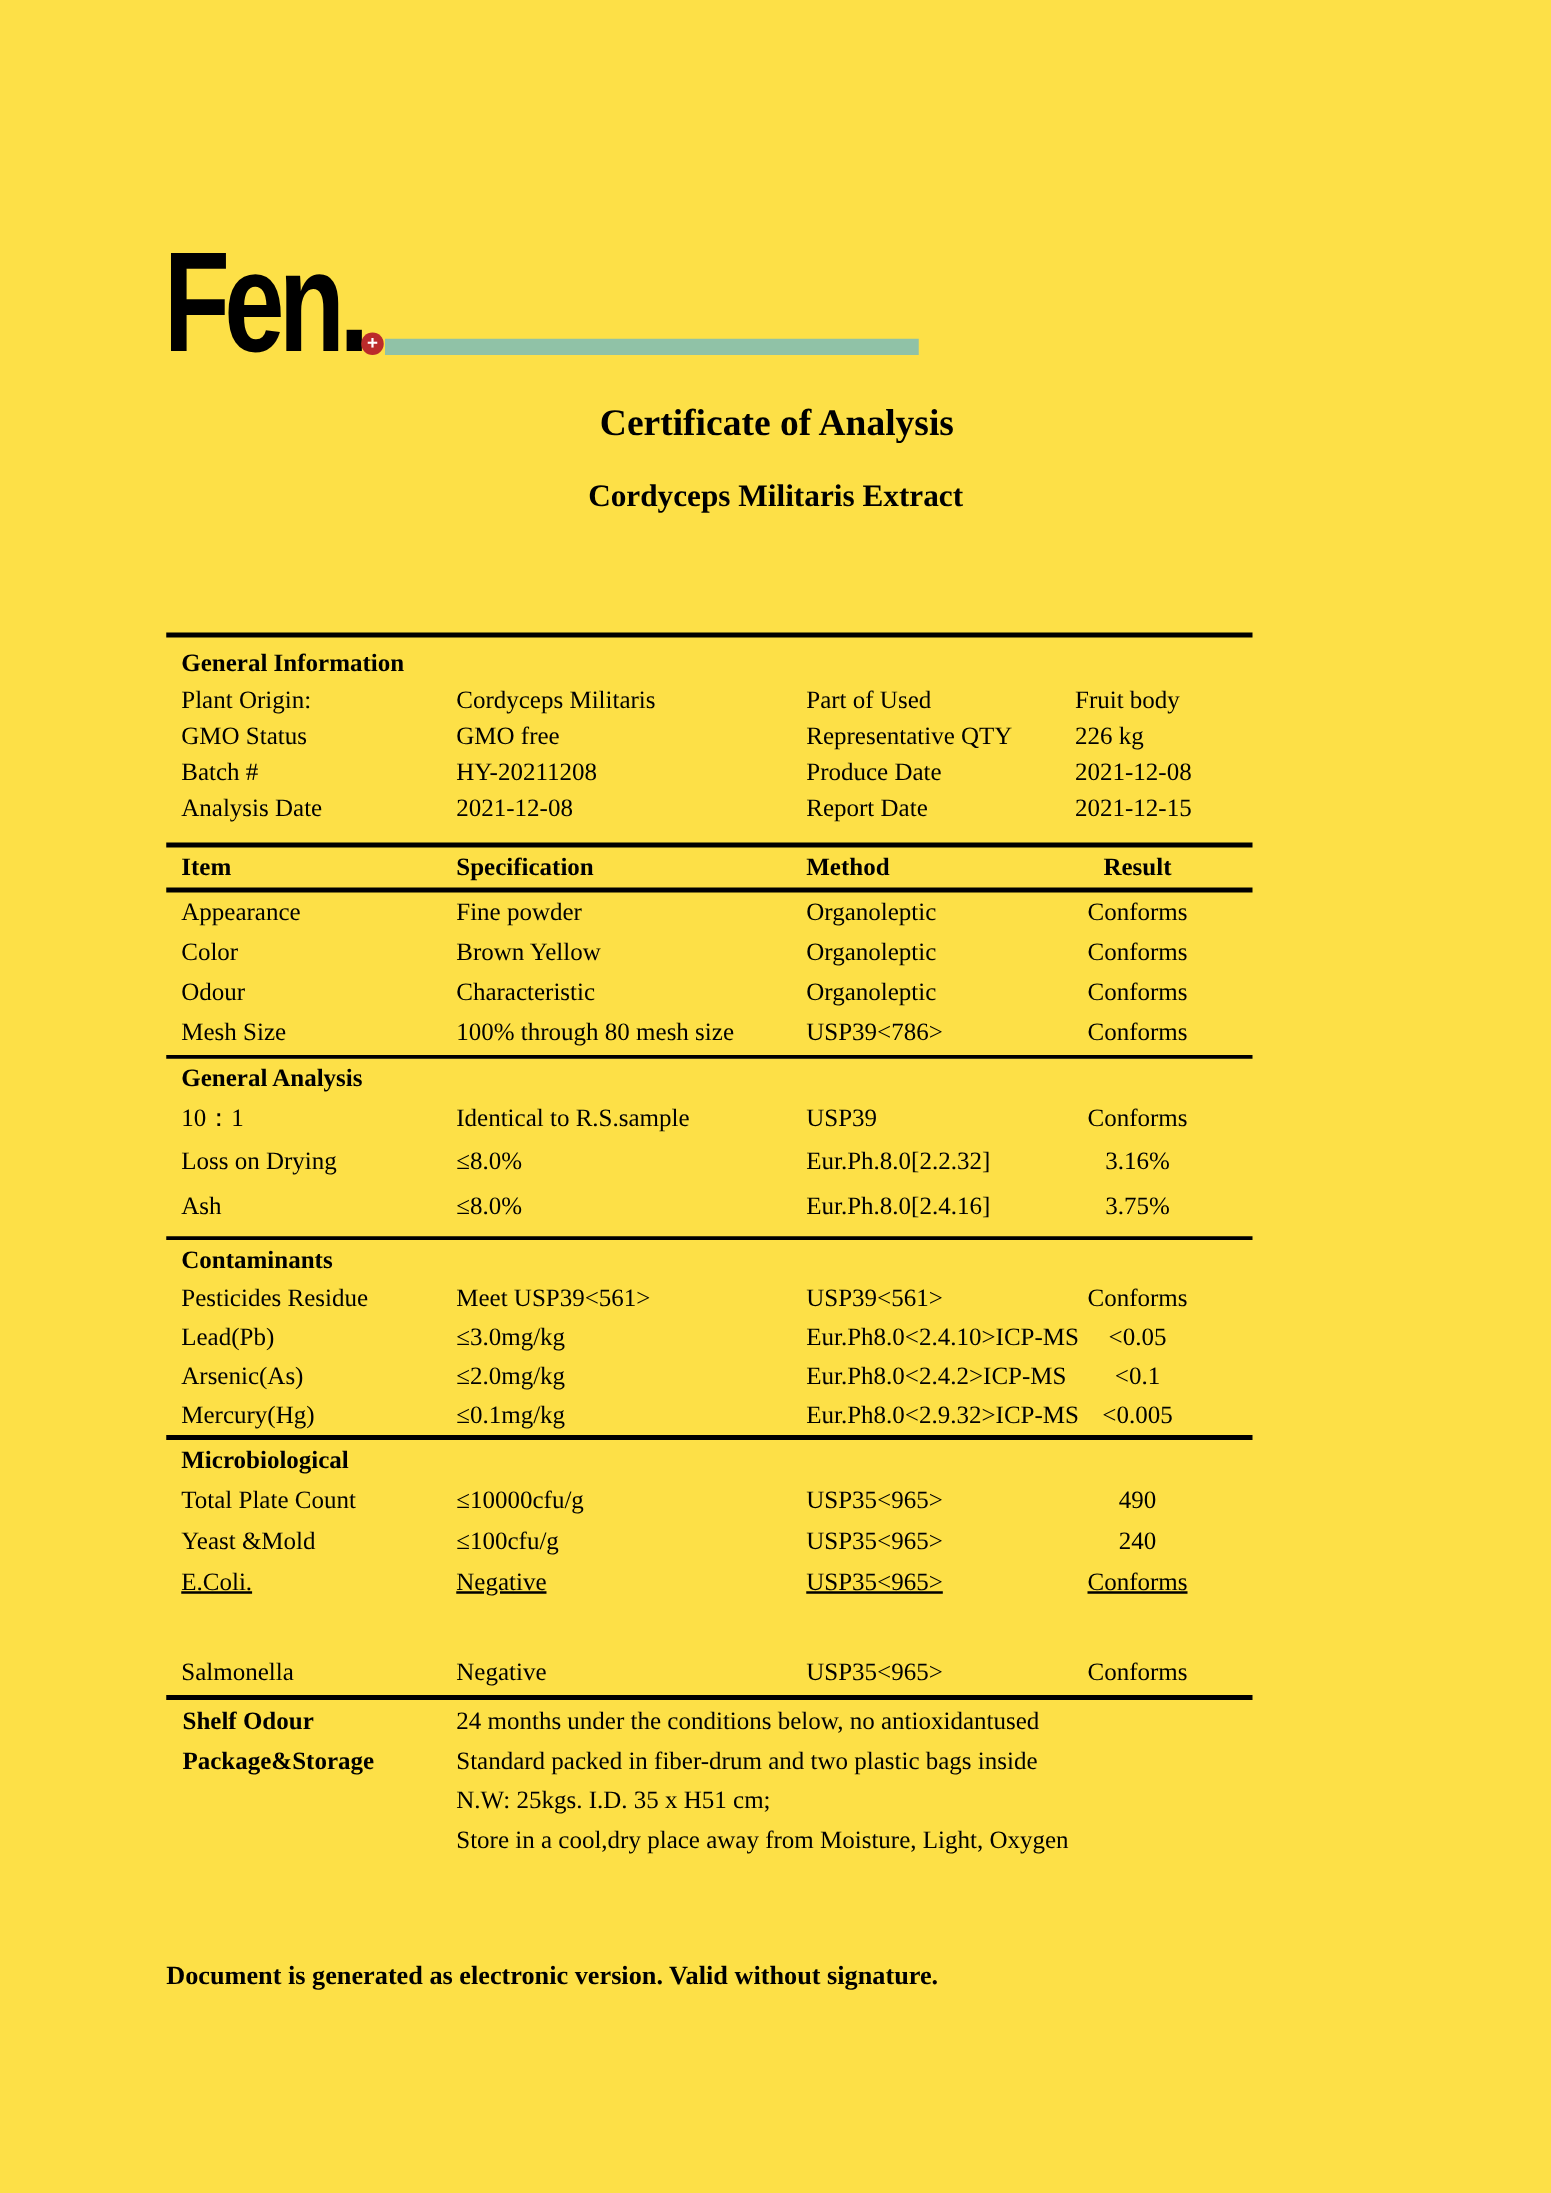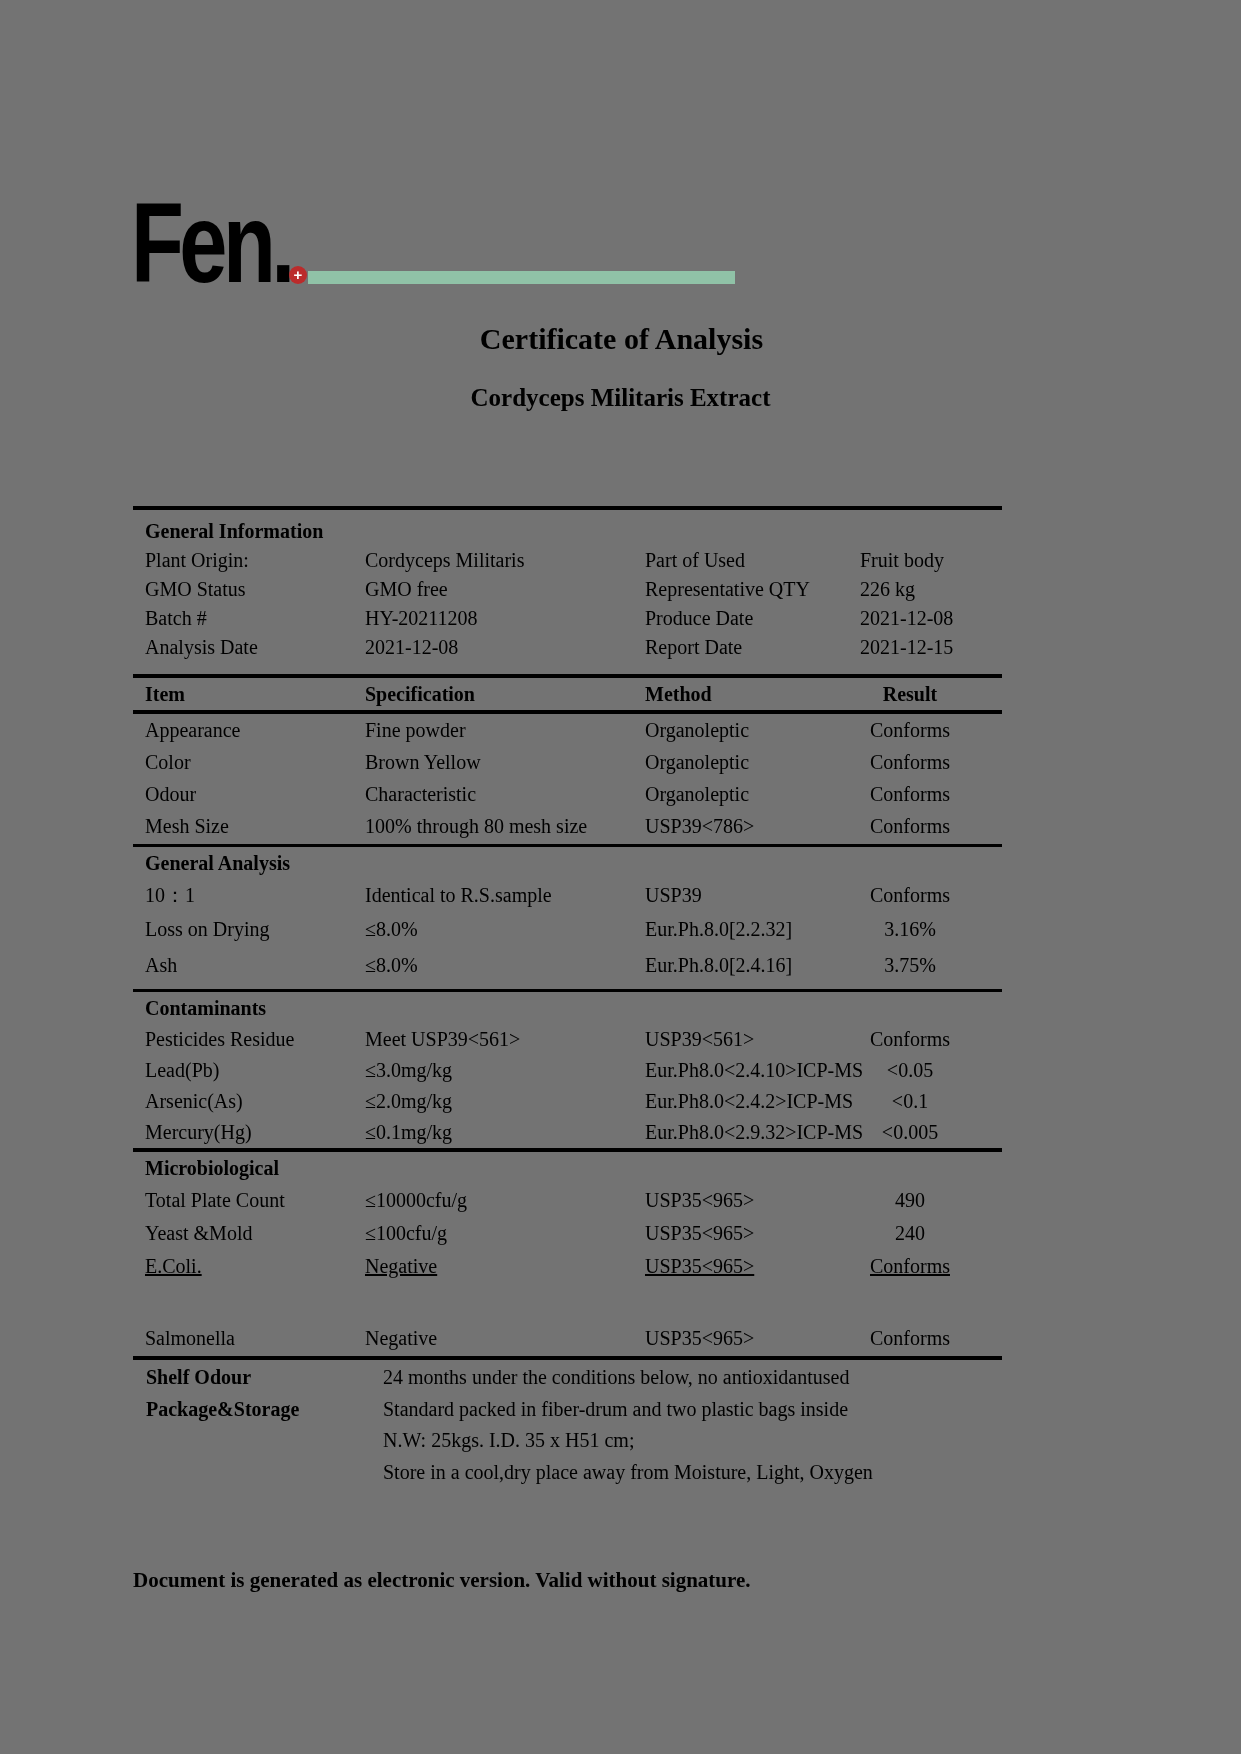--- a/index.html
+++ b/index.html
@@ -1,17 +1,17 @@
 <!DOCTYPE html>
 <html><head>
 <meta charset="utf-8">
 <style>
   html,body{margin:0;padding:0;background:#ffffff;}
   body{width:1241px;height:1754px;position:relative;font-family:"Liberation Serif",serif;color:#000;}
-  .sheet{position:absolute;inset:0;background:#737373;}
+  .sheet{position:absolute;inset:0;background:#fde047;}
 
   
   .logo-text{position:absolute;left:131px;top:186px;font-family:"Liberation Sans",sans-serif;
              font-weight:bold;font-size:114px;line-height:1;letter-spacing:-6px;
              transform:scaleX(0.76);transform-origin:left top;white-space:nowrap;}
   .logo-cross{position:absolute;left:289px;top:266px;width:18px;height:18px;border-radius:50%;
               background:#bb2b2b;color:#fff;font-family:"Liberation Sans",sans-serif;
               font-weight:bold;font-size:15px;line-height:17px;text-align:center;}
   .logo-bar{position:absolute;left:308px;top:271px;width:427px;height:13px;background:#90c2a7;}
 
@@ -34,21 +34,21 @@
   .gi-row .l1{padding-left:12px;}
 
   .trow,.hrow{display:grid;grid-template-columns:232px 280px 215px 142px;line-height:32px;}
   .hrow{font-weight:bold;}
   .c1{padding-left:12px;white-space:nowrap;}
   .c2,.c3{white-space:nowrap;}
   .c4{text-align:center;padding-right:42px;white-space:nowrap;}
 
   .st-row{display:grid;grid-template-columns:232px 637px;line-height:31.5px;}
   .st-row .lab{font-weight:bold;padding-left:13px;white-space:nowrap;}
-  .st-row .txt{white-space:nowrap;margin-left:18px;}
+  .st-row .txt{white-space:nowrap;}
   .storage-block{padding-top:2px;}
 
   
   .footer{position:absolute;left:133px;top:1566px;font-size:21px;line-height:29px;}
   .footer .b{font-weight:bold;}
 </style>
 </head>
 <body>
 
 <div class="sheet">

